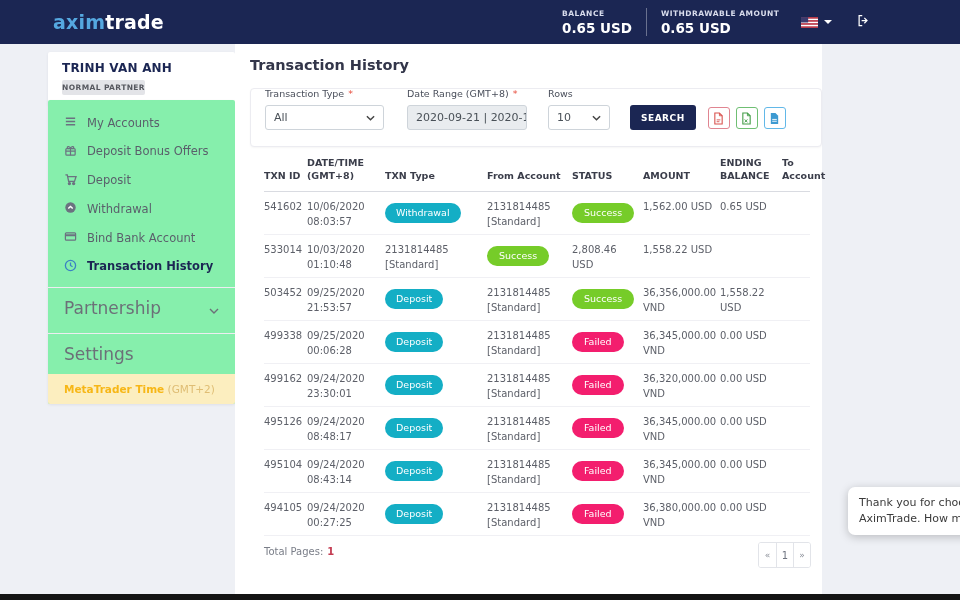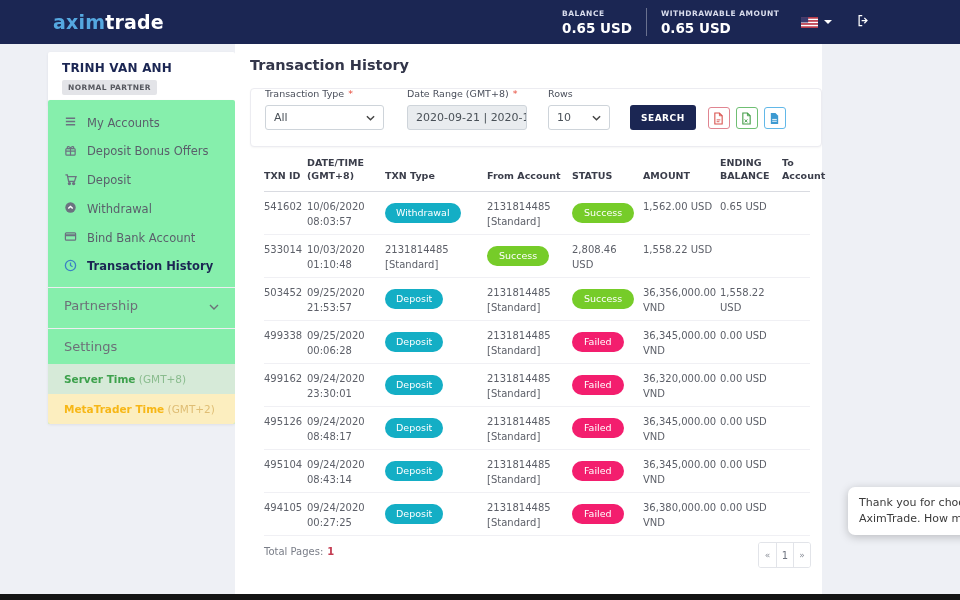--- a/index.html
+++ b/index.html
@@ -16,27 +16,27 @@
   .bal-label { font-size:7.5px; letter-spacing:.5px; color:#d9dded; font-weight:bold; }
   .bal-value { font-size:13.5px; font-weight:bold; color:#fff; margin-top:2px; }
   .hdr-divider { width:1px; height:28px; background:rgba(255,255,255,.35); margin:0 14px; }
   .flag-wrap { display:flex; align-items:center; margin-left:22px; cursor:pointer; }
   .caret-down { width:0; height:0; border-left:4px solid transparent; border-right:4px solid transparent; border-top:4px solid #fff; margin-left:6px; }
   .logout-btn { margin-left:24px; cursor:pointer; display:flex; align-items:center; }
 
   
   .user-card { position:absolute; left:48px; top:52px; width:187px; background:#fff; border-radius:2px; box-shadow:0 1px 3px rgba(20,20,60,.07); padding:9px 14px 10px; }
   .user-name { font-size:12px; font-weight:bold; color:#1b2653; letter-spacing:.2px; }
-  .user-badge { display:inline-block; margin-top:5px; background:#e3e4e8; color:#56585f; font-size:7.5px; font-weight:bold; letter-spacing:.4px; padding:3px 6px; border-radius:2px;text-align:center; }
+  .user-badge { display:inline-block; margin-top:5px; background:#e3e4e8; color:#56585f; font-size:7.5px; font-weight:bold; letter-spacing:.4px; padding:3px 0; border-radius:2px;text-align:center; }
   .menu-card { position:absolute; left:48px; top:100px; width:187px; background:#86efac; border-radius:2px; box-shadow:0 1px 3px rgba(20,20,60,.07); padding-top:9px; overflow:hidden; }
   .menu-item { display:flex; align-items:center; gap:10px; padding:6px 16px; font-size:11.5px; color:#5a5f6b; cursor:pointer; line-height:1.2; }
   .menu-item.active { color:#1b2653; font-weight:bold; }
   .menu-item svg { flex:0 0 auto; }
   .menu-sep { border-top:1px solid #ededf1; margin-top:5px; }
-  .menu-collapsible { display:flex; align-items:center; justify-content:space-between; padding:10px 16px; font-size:13px; color:#6c7078; cursor:pointer; }
+  .menu-collapsible { display:flex; align-items:center; justify-content:space-between; padding:10px 16px; font-size:17px; color:#6c7078; cursor:pointer; }
   .time-row { padding:9px 16px; font-size:10.5px; }
   .time-row.server { background:#d6ead8; }
   .time-row.server .t-label { color:#3da14c; font-weight:bold; }
   .time-row.server .t-zone { color:#8abc8e; }
   .time-row.mt { background:#fceebf; }
   .time-row.mt .t-label { color:#f7b717; font-weight:bold; }
   .time-row.mt .t-zone { color:#dfbd74; }
 
   
   .main { position:absolute; left:235px; top:44px; width:587px; height:550px; background:#fff; }
@@ -170,24 +170,20 @@
   <div class="menu-sep"></div>
   <div class="menu-collapsible">
     <span>Partnership</span>
     <span><svg width="10" height="6" viewBox="0 0 10 6" fill="none" stroke="#6c7078" stroke-width="1.4">
           <path d="M1 1l4 4 4-4"></path>
         </svg></span>
   </div>
   <div class="menu-sep"></div>
   <div class="menu-collapsible">
     <span>Settings</span>
-  </div>
-  <div class="time-row server">
-    <span class="t-label">Server Time</span>
-    <span class="t-zone">(GMT+8)</span>
   </div>
   <div class="time-row mt">
     <span class="t-label">MetaTrader Time</span>
     <span class="t-zone">(GMT+2)</span>
   </div>
 </div>
 
 <div class="main">
   <div class="m-title">Transaction History</div>
 

